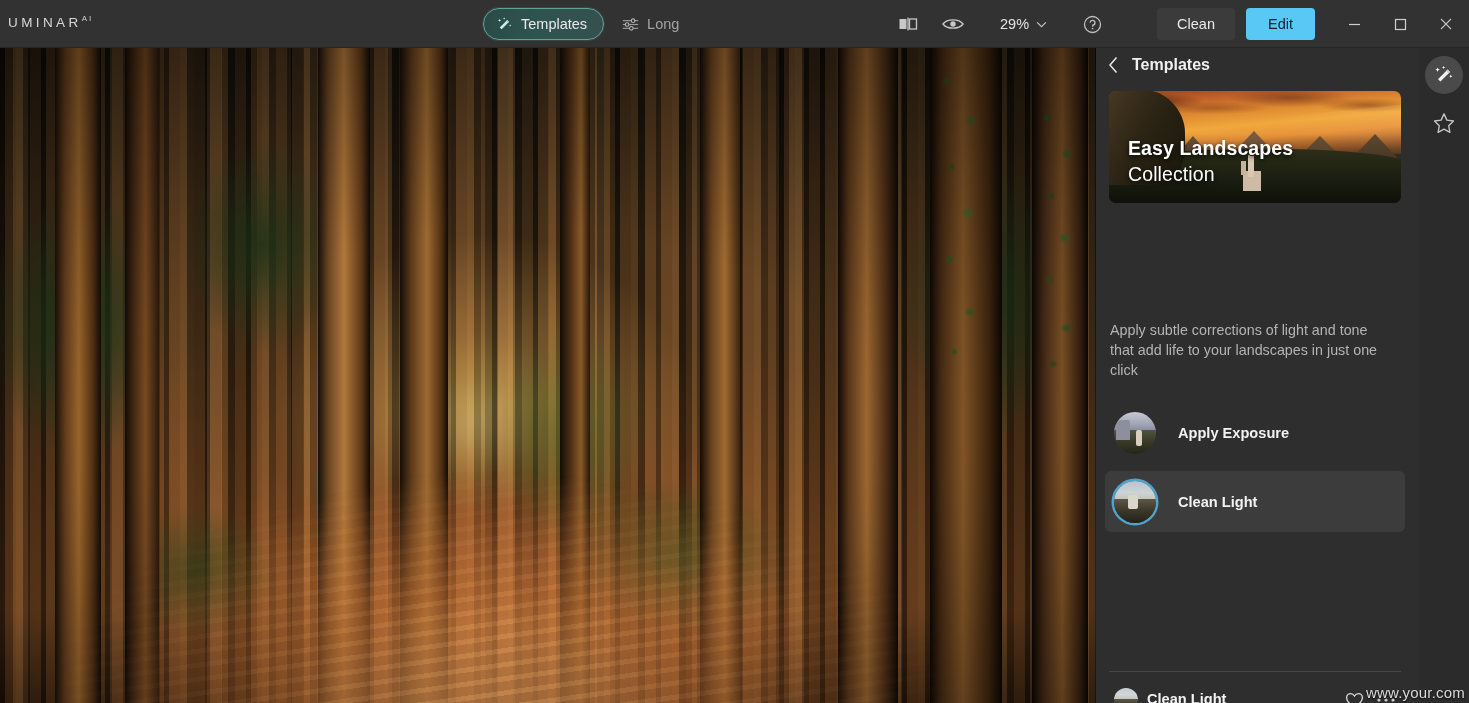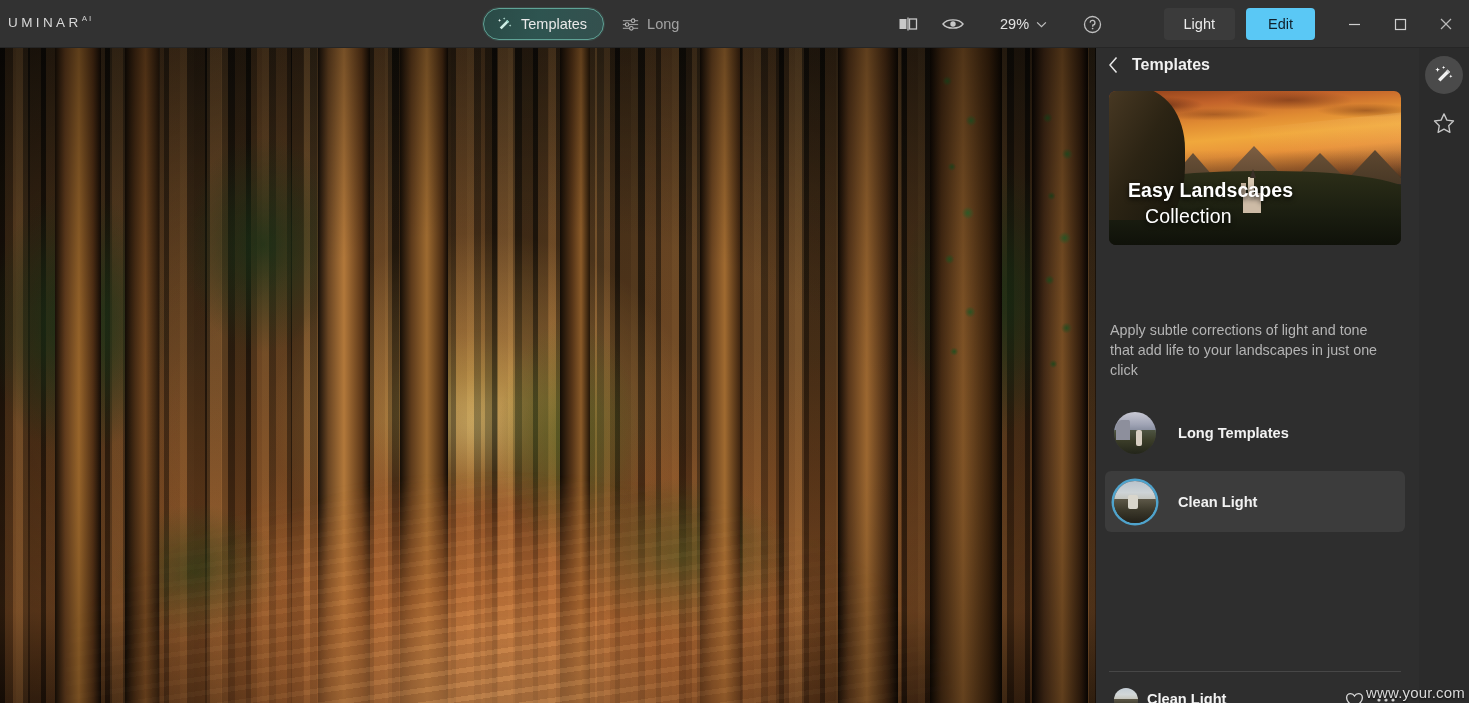--- a/index.html
+++ b/index.html
@@ -224,21 +224,21 @@
     position: absolute; left: 12px; top: 8px;
     display: flex; align-items: center; gap: 13px;
     cursor: pointer;
   }
   #panel-head .back-chev { width: 11px; height: 18px; display: block; }
   #panel-title { font-size: 16px; font-weight: 600; color: #f0f0f0; }
 
   
   #hero {
     position: absolute; left: 13px; top: 43px;
-    width: 292px; height: 154px;
+    width: 292px; height: 112px;
     border-radius: 7px; overflow: hidden;
     cursor: pointer;
   }
   .hero-sky {
     position: absolute; left: 0; top: 0; right: 0; height: 56%;
     background: linear-gradient(175deg, #8e3f1a 0%, #c2622a 18%, #e08b32 36%, #f0a83c 52%, #e8923a 68%, #9c5a2a 88%, #5e3a20 100%);
   }
   .hero-clouds {
     position: absolute; left: 0; top: 0; right: 0; height: 42%;
     background:
@@ -280,21 +280,21 @@
   .castle .wall { position: absolute; left: 3px; bottom: 0; width: 18px; height: 20px; background: #cdbba6; }
   .castle .tow1 { position: absolute; left: 8px; bottom: 14px; width: 6px; height: 22px; background: #d8c8b2; }
   .castle .tow2 { position: absolute; left: 1px; bottom: 16px; width: 5px; height: 14px; background: #c4b39d; }
   .castle .spire { position: absolute; left: 9.5px; bottom: 35px; width: 0; height: 0;
     border-left: 3px solid transparent; border-right: 3px solid transparent; border-bottom: 9px solid #3a3028; }
   #hero-label {
     position: absolute; left: 19px; bottom: 16px;
     text-shadow: 0 2px 5px rgba(0,0,0,.85);
   }
   #hero-line1 { font-size: 19.5px; font-weight: 700; color: #ffffff; line-height: 26px; letter-spacing: .1px; }
-  #hero-line2 { font-size: 19.5px; font-weight: 400; color: #ffffff; line-height: 26px; letter-spacing: .1px; margin-left: 17px; }
+  #hero-line2 { font-size: 19.5px; font-weight: 400; color: #ffffff; line-height: 26px; letter-spacing: .1px; }
 
   
   #desc {
     position: absolute; left: 14px; top: 272px;
     width: 272px;
     font-size: 14.3px; line-height: 20px; color: #b4b4b4;
   }
 
   
   #list { position: absolute; left: 9px; top: 354px; width: 300px; }
@@ -418,21 +418,21 @@
     <div class="tool" id="helpbtn">
       <svg width="19" height="19" viewBox="0 0 19 19">
         <circle cx="9.5" cy="9.5" r="8" fill="none" stroke="#c0c0c0" stroke-width="1.3"></circle>
         <path d="M7.2 7.2 a2.4 2.4 0 1 1 2.6 2.9 v1.2" fill="none" stroke="#c0c0c0" stroke-width="1.3" stroke-linecap="round"></path>
         <circle cx="9.6" cy="13.5" r=".85" fill="#c0c0c0"></circle>
       </svg>
     </div>
   </div>
 
   <div id="actions">
-    <button id="cancel-btn">Light</button>
+    <button id="cancel-btn">Clean</button>
     <button id="apply-btn">Edit</button>
     <div id="wincmds">
       <div class="wincmd">
         <svg width="13" height="13" viewBox="0 0 13 13">
             <line x1="1" y1="6.5" x2="12" y2="6.5" stroke="#cfcfcf" stroke-width="1.2"></line>
           </svg>
       </div>
       <div class="wincmd">
         <svg width="13" height="13" viewBox="0 0 13 13">
             <rect x="1.5" y="1.5" width="10" height="10" fill="none" stroke="#cfcfcf" stroke-width="1.2"></rect>
@@ -515,21 +515,21 @@
 
     <div id="list">
 
       <div class="titem">
         <div class="thumb">
           <div class="th-sky" style="background:linear-gradient(180deg,#c9c9d4 0%,#9fa3b4 60%,#7d8496 100%);"></div>
           <div class="th-land" style="background:linear-gradient(180deg,#4e5442 0%,#3a3c28 45%,#23251a 100%);"></div>
           <div class="th-rock" style="left:2px; top:8px; width:14px; height:20px; background:#8d8f9c; border-radius:40% 10% 0 0;"></div>
           <div class="th-rock" style="left:22px; top:18px; width:6px; height:16px; background:#d8cfc2;"></div>
         </div>
-        <span class="tlabel">Long Templates</span>
+        <span class="tlabel">Apply Exposure</span>
       </div>
 
 
       <div class="titem sel">
         <div class="thumb">
           <div class="th-sky" style="background:linear-gradient(180deg,#b9c3cc 0%,#cdd3d6 55%,#c0bfb4 100%);"></div>
           <div class="th-land" style="background:linear-gradient(180deg,#5d5848 0%,#3d3a2c 45%,#232018 100%);"></div>
           <div class="th-rock" style="left:14px; top:14px; width:10px; height:14px; background:#d9d6cc;"></div>
         </div>
         <span class="tlabel">Clean Light</span>

